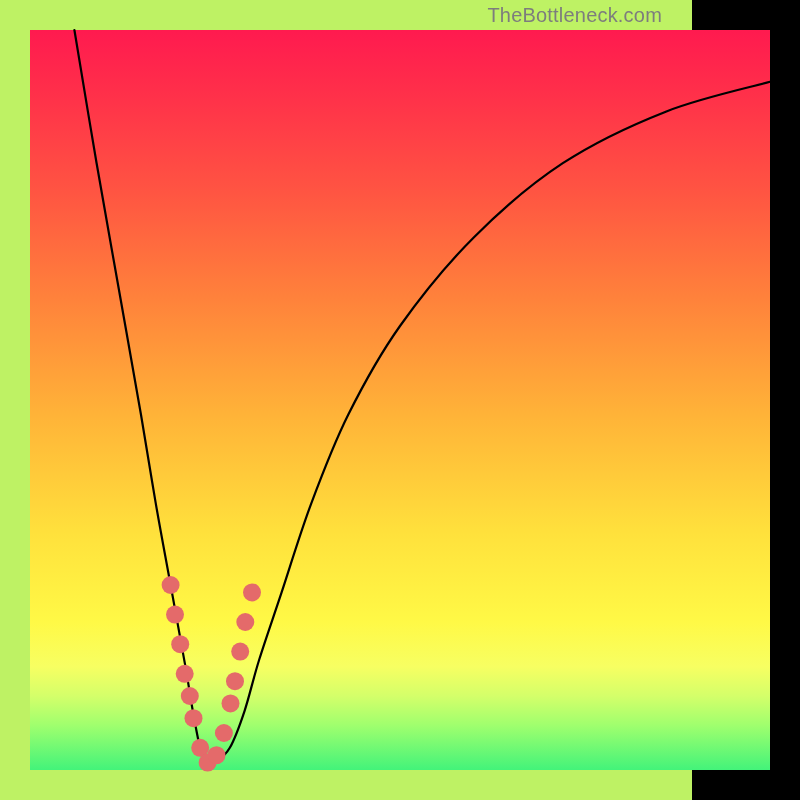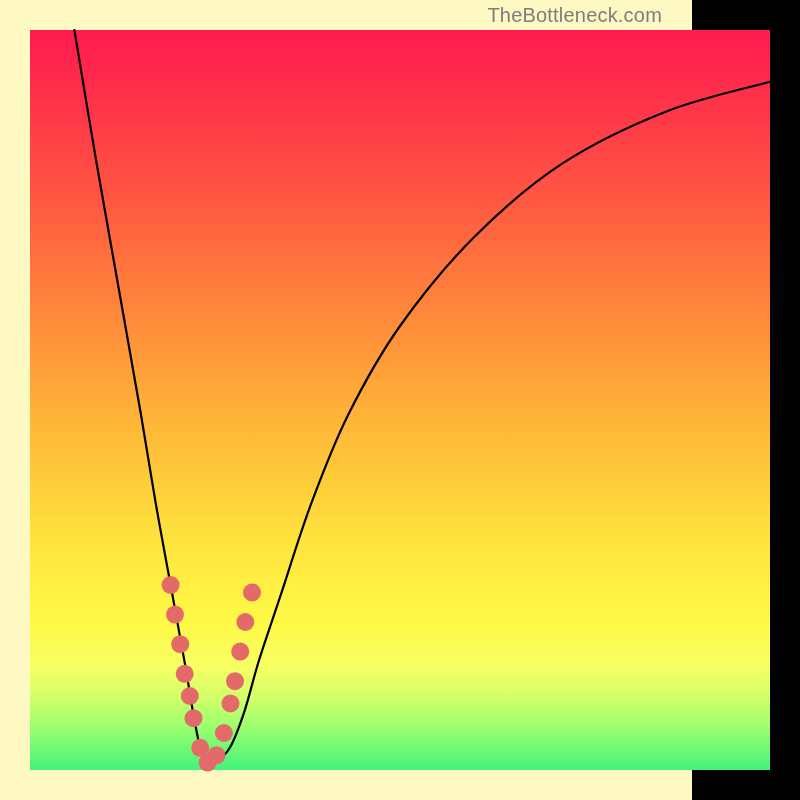--- a/index.html
+++ b/index.html
@@ -8,21 +8,21 @@
     width: 800px;
     height: 800px;
     overflow: hidden;
     background: #000;
     font-family: Arial, Helvetica, sans-serif;
   }
   .frame {
     position: relative;
     width: 692px;
     height: 800px;
-    background: #fef9c3;
+    background: #bef264;
   }
   .plot-area {
     position: absolute;
     left: 30px;
     top: 30px;
     width: 740px;
     height: 740px;
     
     background: linear-gradient(
       to bottom,

